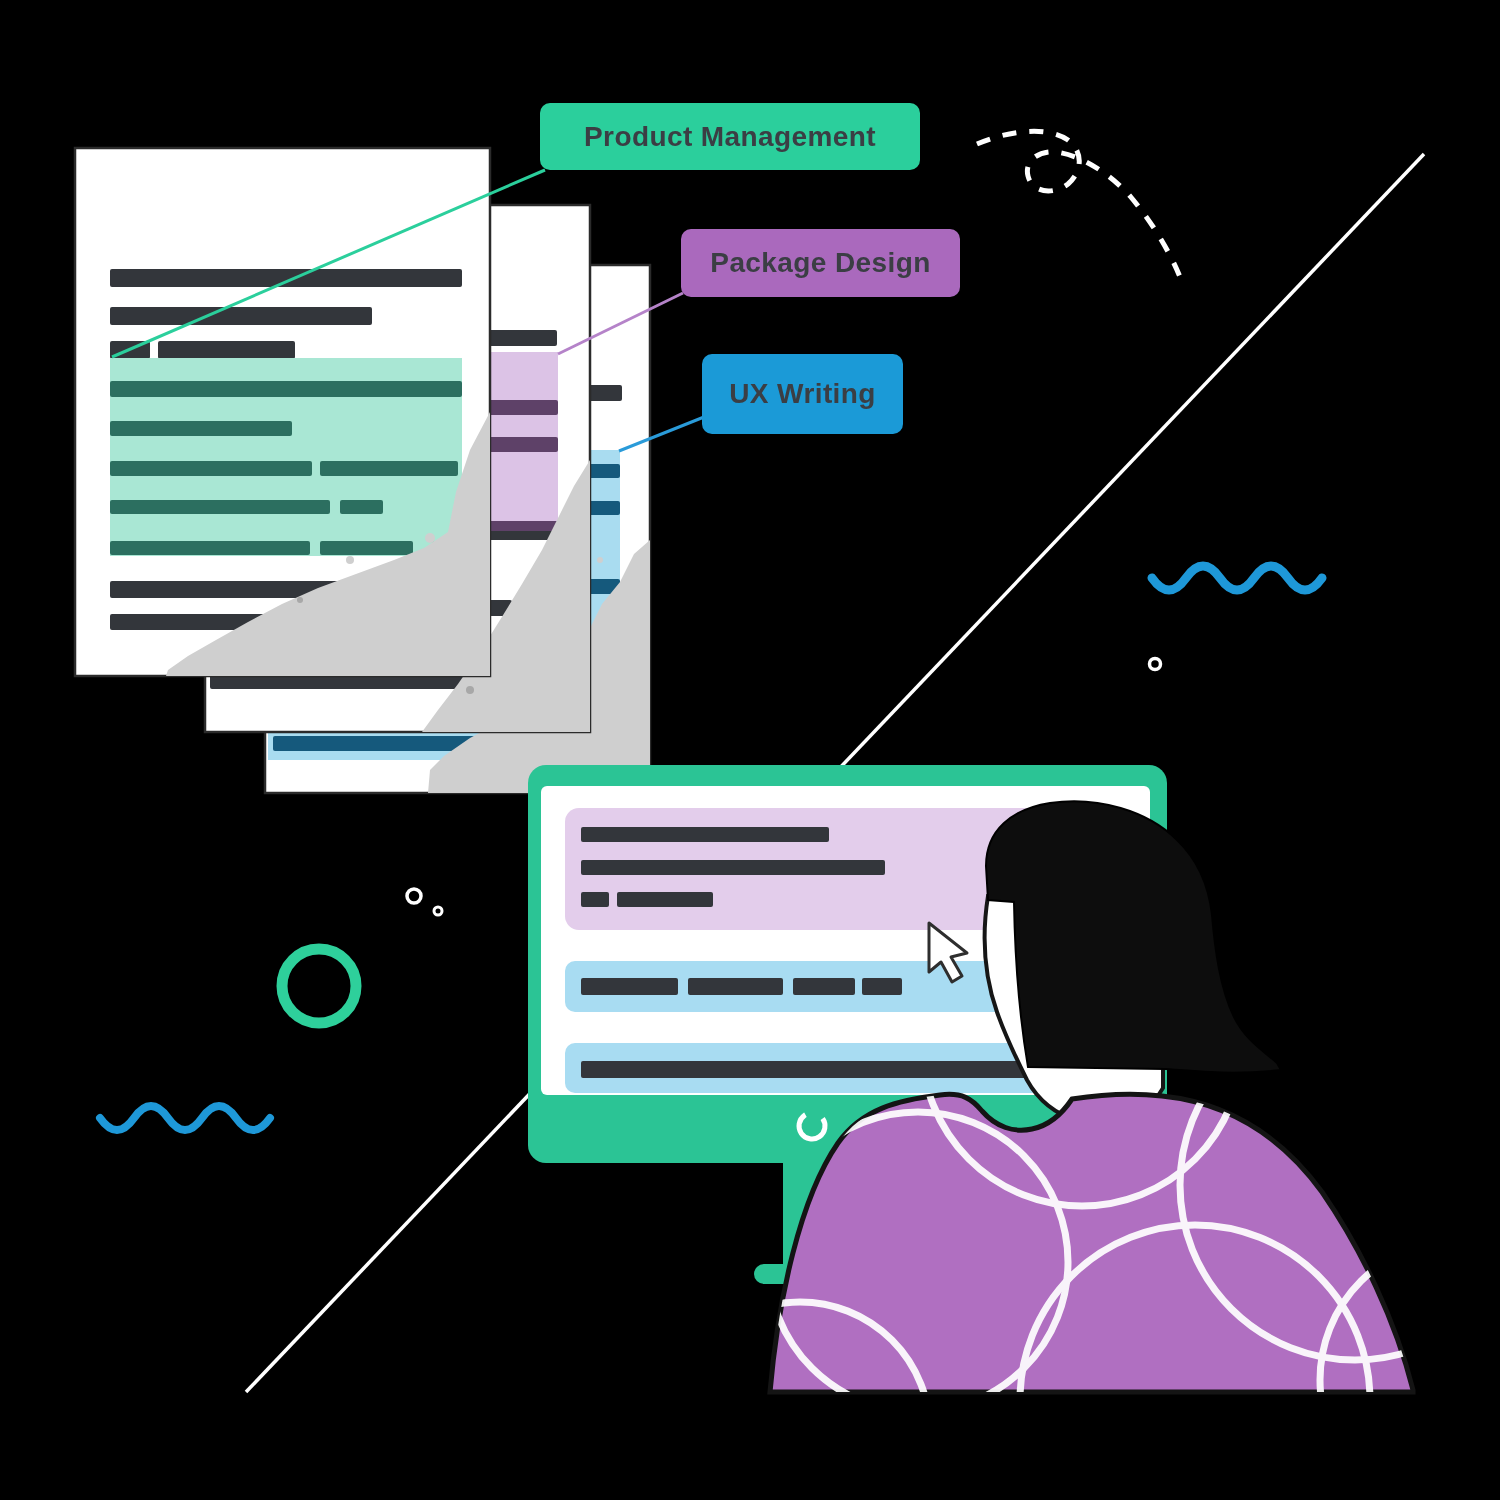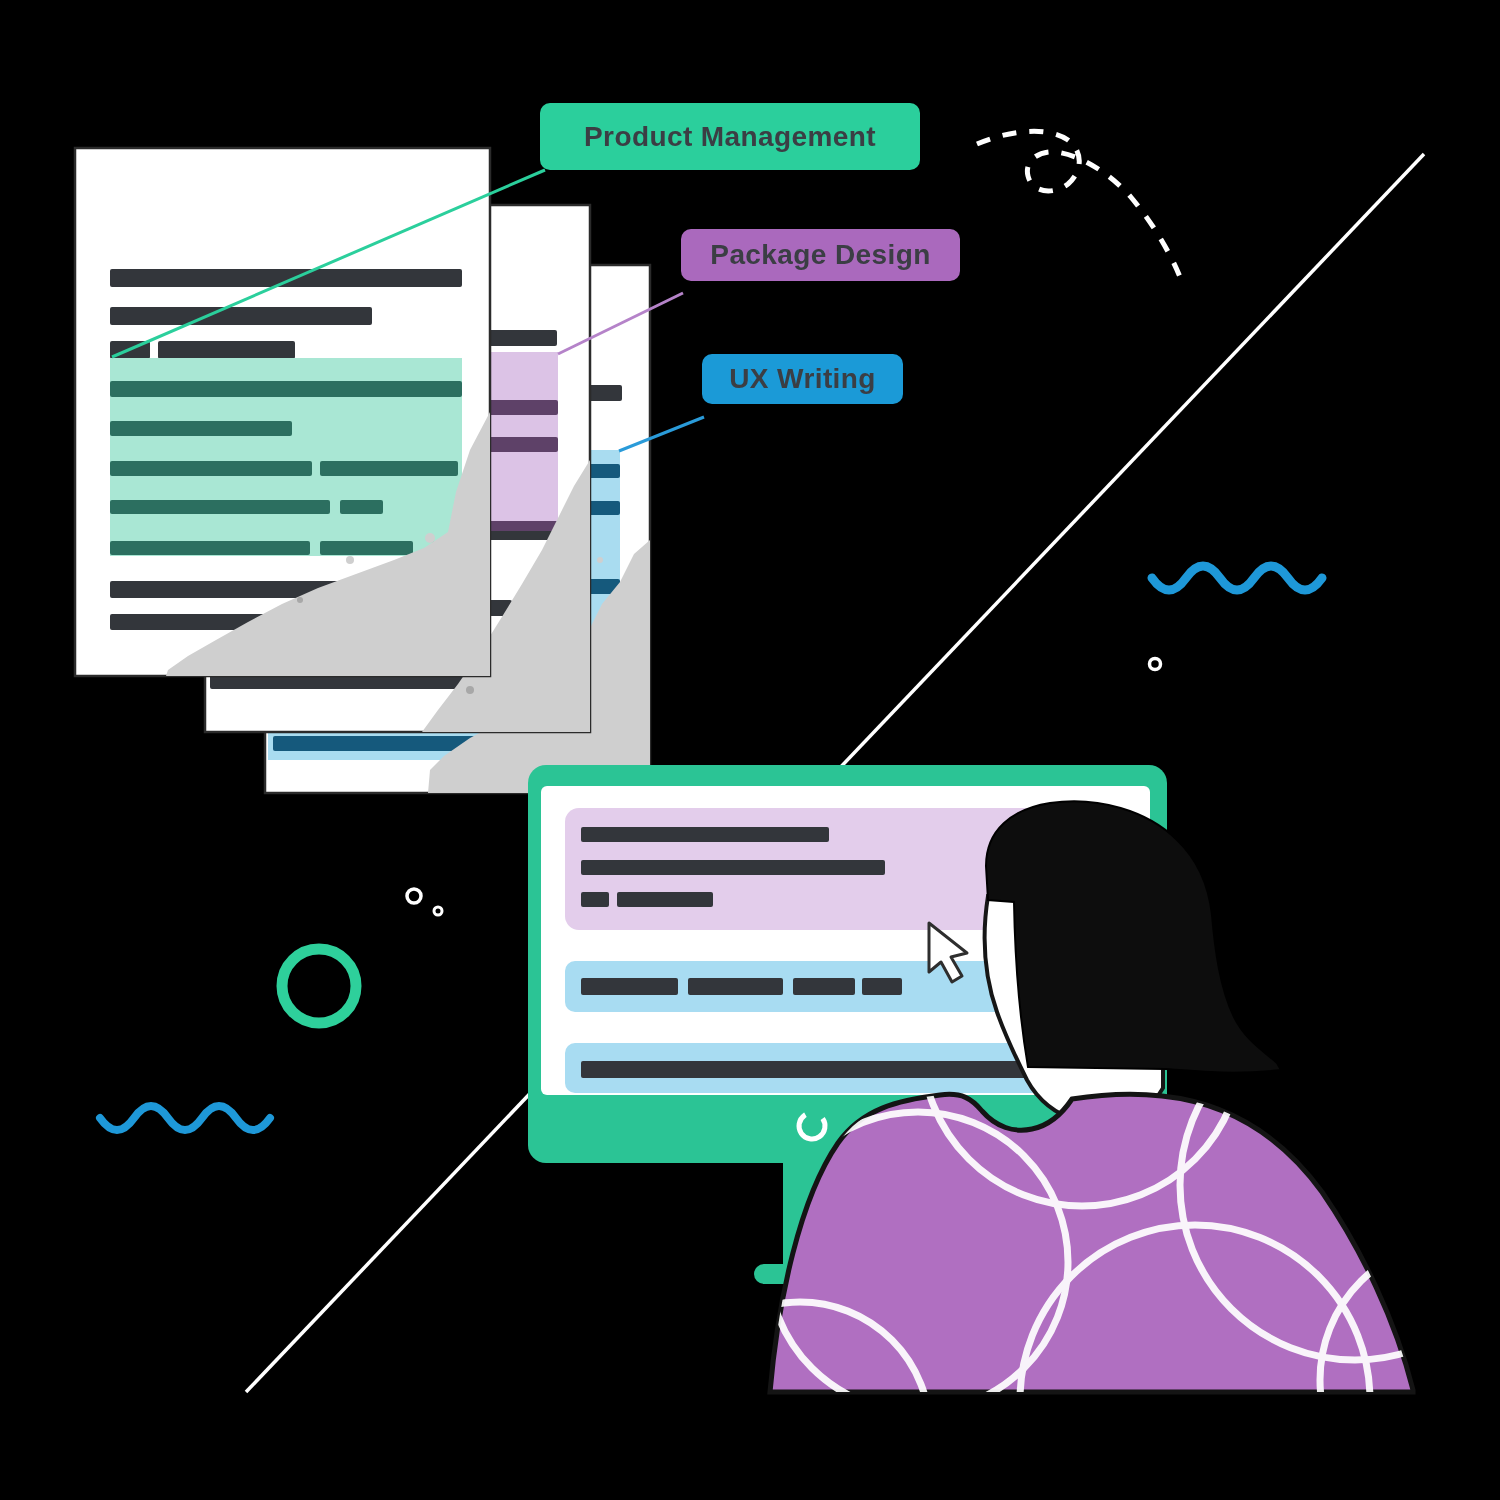--- a/index.html
+++ b/index.html
@@ -2,22 +2,22 @@
 <html><head>
 <meta charset="utf-8">
 <style>
   html,body{margin:0;padding:0;background:#000;}
   .stage{position:relative;width:1500px;height:1500px;background:#000;overflow:hidden;
          font-family:"Liberation Sans",sans-serif;}
   .stage svg{position:absolute;left:0;top:0;}
   .label{position:absolute;display:flex;align-items:center;justify-content:center;
          font-weight:700;font-size:28px;letter-spacing:.4px;color:#3b3e44;border-radius:10px;}
   .label-product{left:540px;top:103px;width:380px;height:67px;}
-  .label-package{left:681px;top:229px;width:279px;height:52px;}
-  .label-ux{left:702px;top:354px;width:201px;height:50px;}
+  .label-package{left:681px;top:229px;width:279px;height:68px;}
+  .label-ux{left:702px;top:354px;width:201px;height:80px;}
   .gray-spray{mix-blend-mode:multiply;}
 </style>
 </head>
 <body>
 
 <div class="stage">
 
 <svg width="1500" height="1500" viewBox="0 0 1500 1500">
   <defs>
     <clipPath id="clipDoc1">

